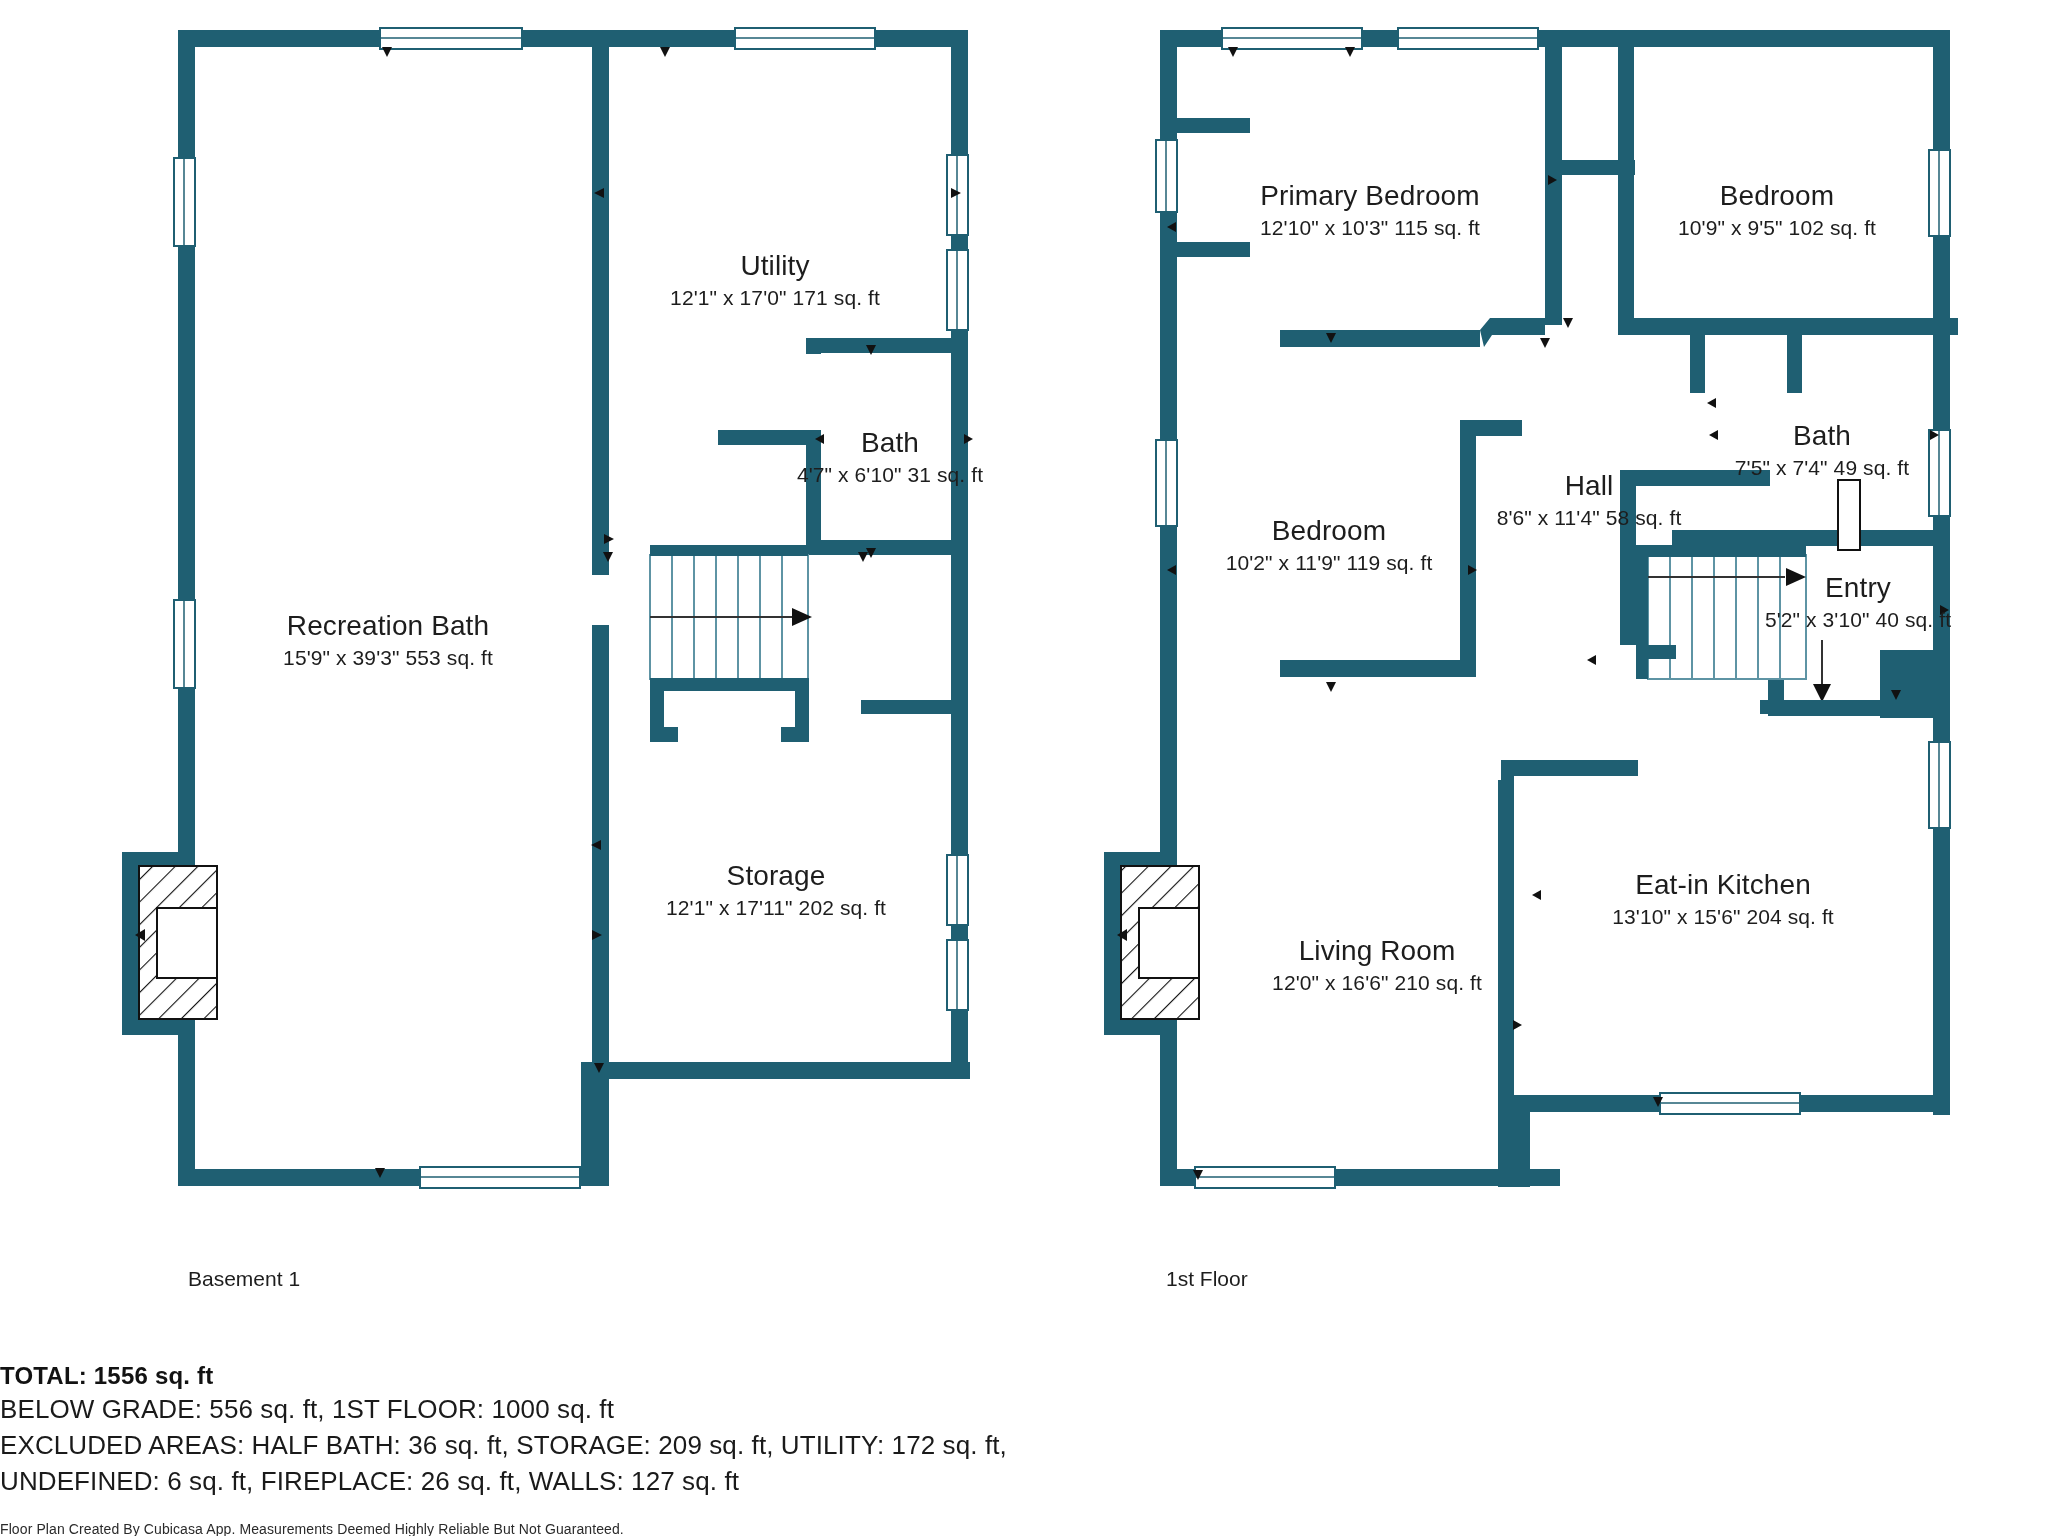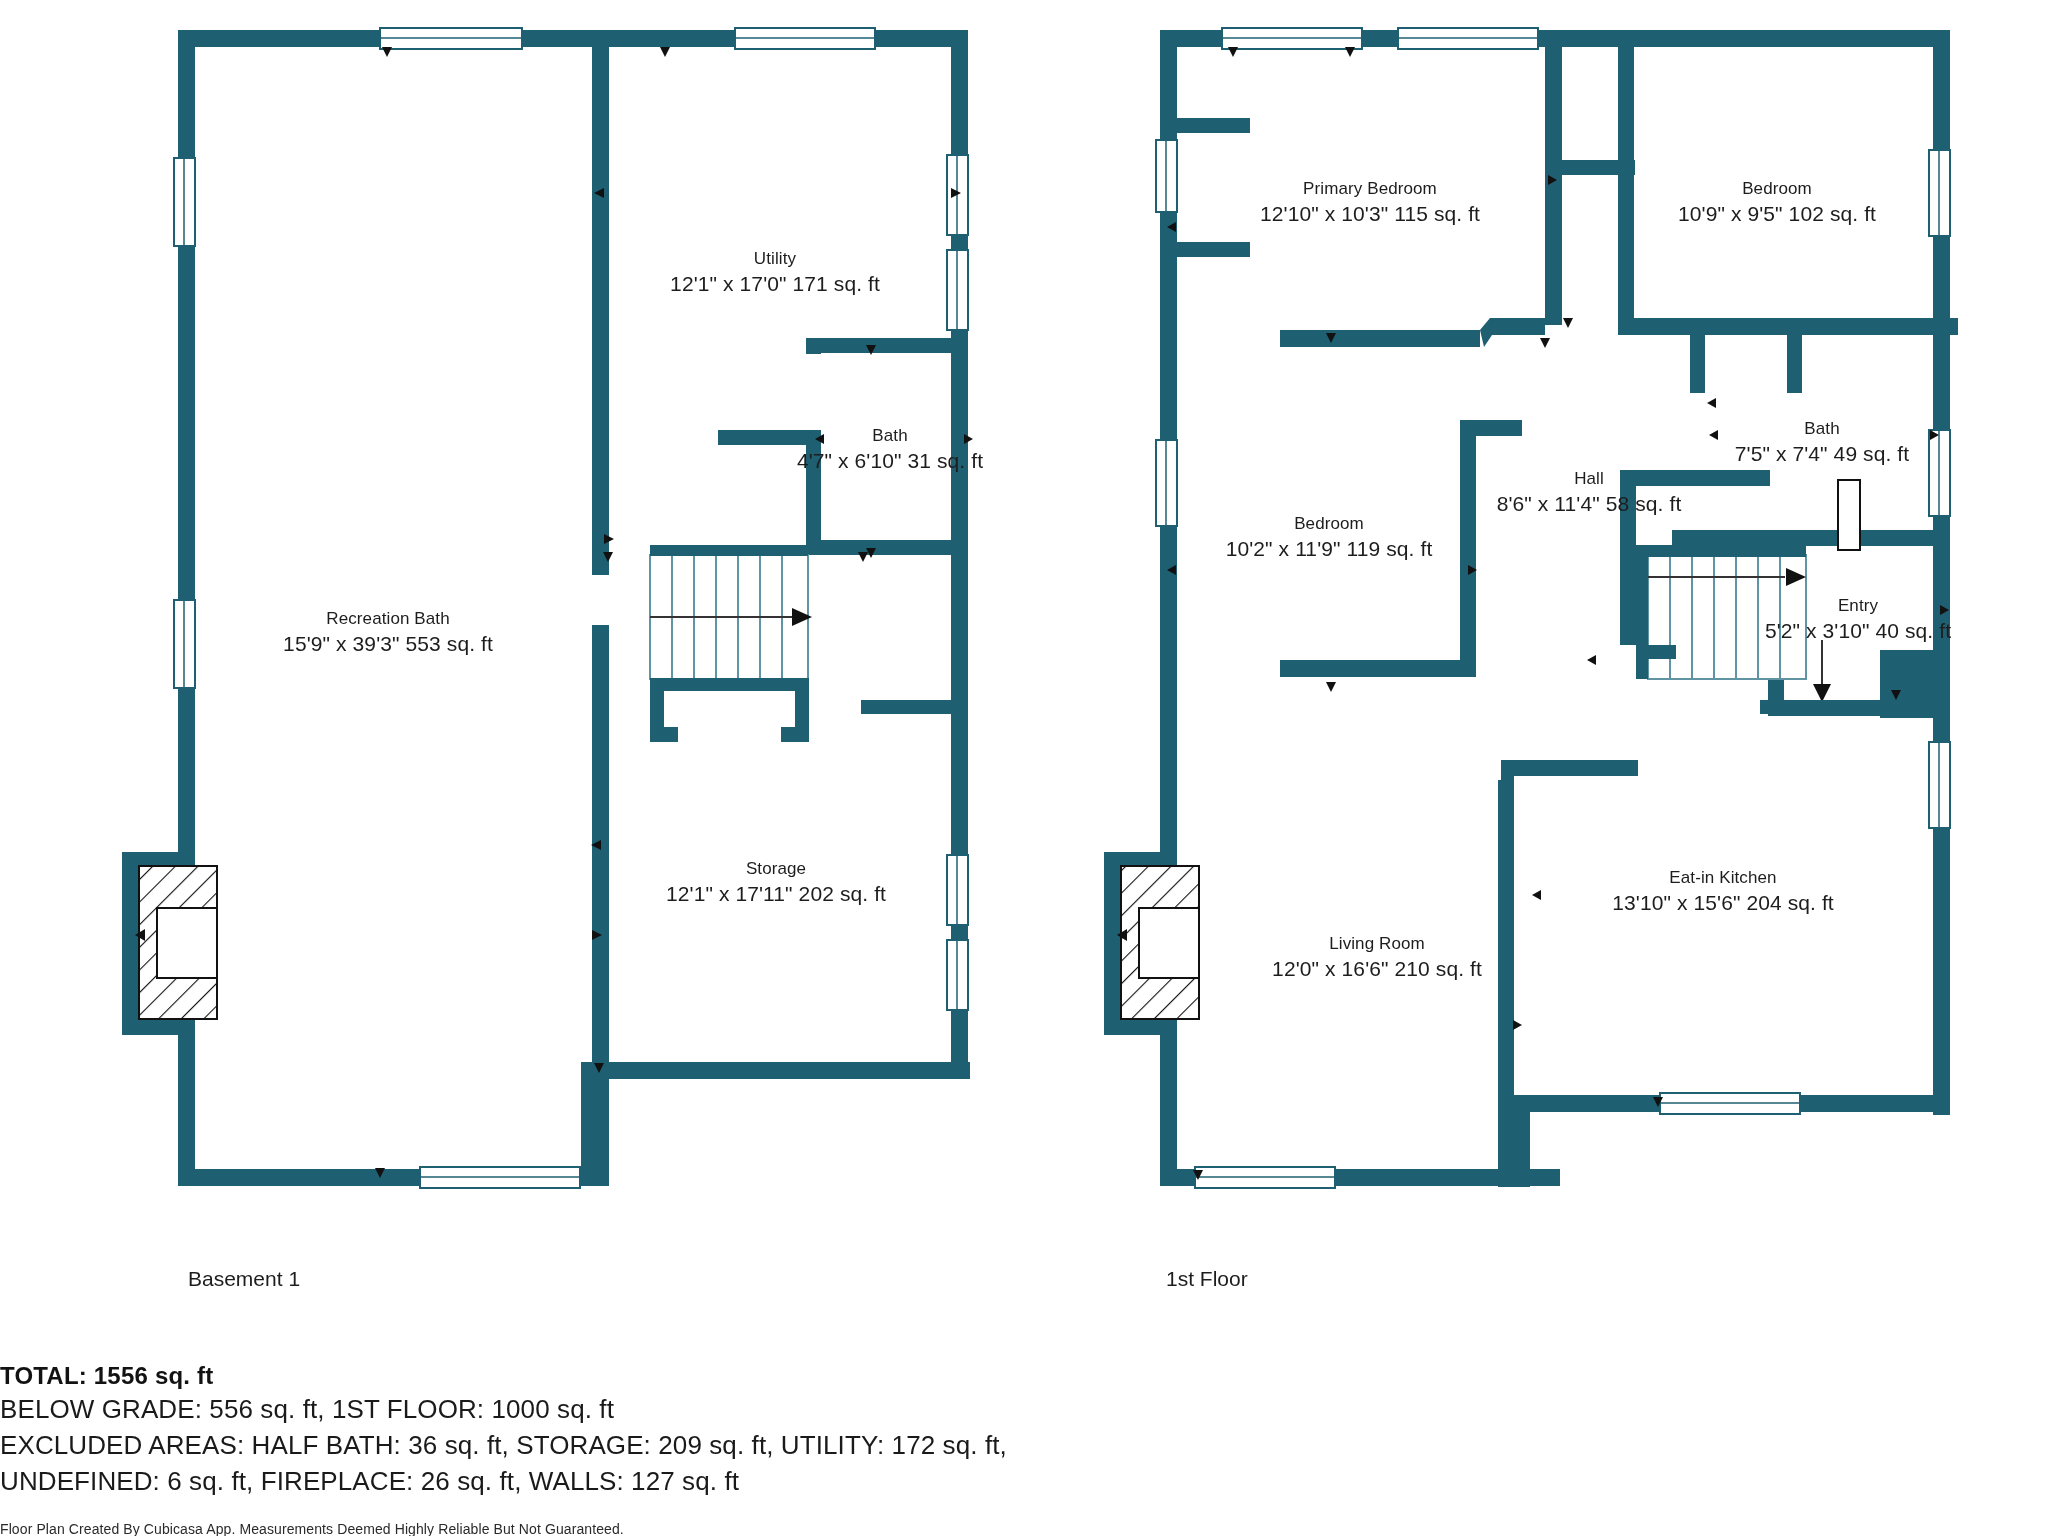--- a/index.html
+++ b/index.html
@@ -33,21 +33,21 @@
   .room-label {
     position: absolute;
     text-align: center;
     line-height: 1.30;
     white-space: nowrap;
     color: #1d1d1d;
     transform: translateX(-50%);
   }
   .room-label .rname {
     display: block;
-    font-size: 17px;
+    font-size: 28px;
     letter-spacing: 0.1px;
   }
   .room-label .rdim {
     display: block;
     font-size: 21px;
     letter-spacing: 0.1px;
   }
   
   .floor-caption {
     position: absolute;
@@ -398,21 +398,21 @@
   <div class="room-label" style="left:1329px; top:513px;">
     <span class="rname">Bedroom</span>
     <span class="rdim">10'2" x 11'9" 119 sq. ft</span>
   </div>
 
   <div class="room-label" style="left:1589px; top:468px;">
     <span class="rname">Hall</span>
     <span class="rdim">8'6" x 11'4" 58 sq. ft</span>
   </div>
 
-  <div class="room-label" style="left:1858px; top:595px;">
+  <div class="room-label" style="left:1858px; top:570px;">
     <span class="rname">Entry</span>
     <span class="rdim">5'2" x 3'10" 40 sq. ft</span>
   </div>
 
   <div class="room-label" style="left:1723px; top:867px;">
     <span class="rname">Eat-in Kitchen</span>
     <span class="rdim">13'10" x 15'6" 204 sq. ft</span>
   </div>
 
   <div class="room-label" style="left:1341px; top:933px;margin-left:36px;">

